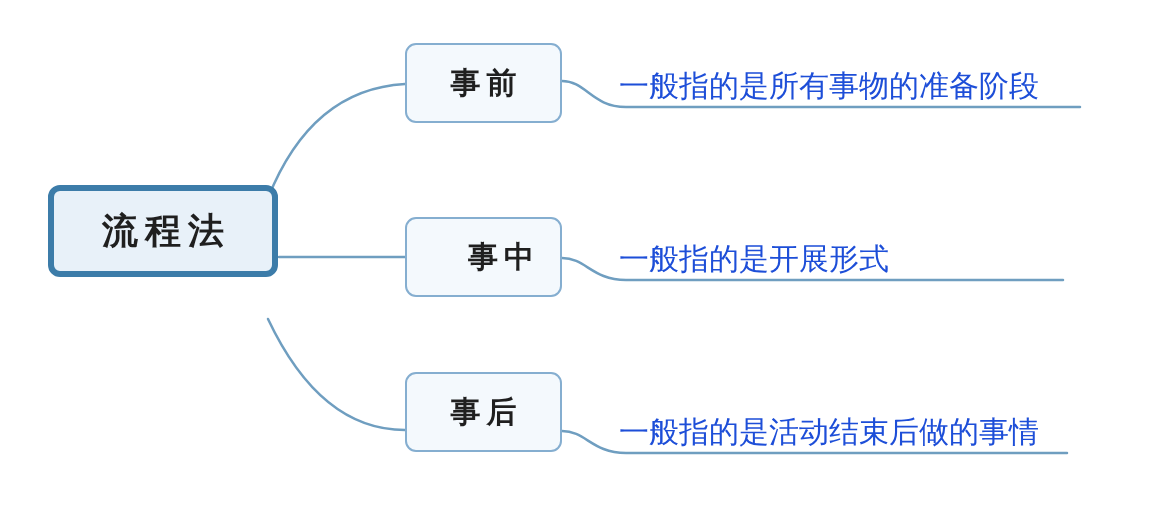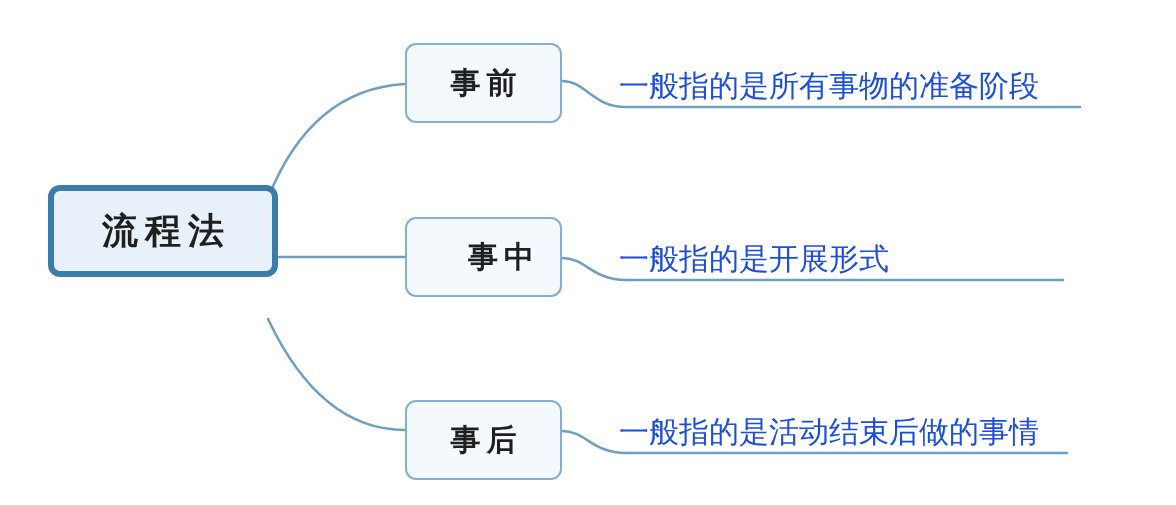--- a/index.html
+++ b/index.html
@@ -50,21 +50,21 @@
     background: #f4f9fd;
     border: 2px solid #85aed0;
     border-radius: 11px;
     font-size: 30px;
     font-weight: bold;
     letter-spacing: 6px;
     text-indent: 6px;
   }
   .branch-top    { top: 43px;  }
   .branch-middle { top: 217px; padding-left: 35px; }
-  .branch-bottom { top: 400px; }
+  .branch-bottom { top: 372px; }
   .leaf-label {
     position: absolute;
     left: 619px;
     height: 34px;
     line-height: 34px;
     font-size: 30px;
     font-weight: 500;
     color: #1d4ed8;
     white-space: nowrap;
   }

